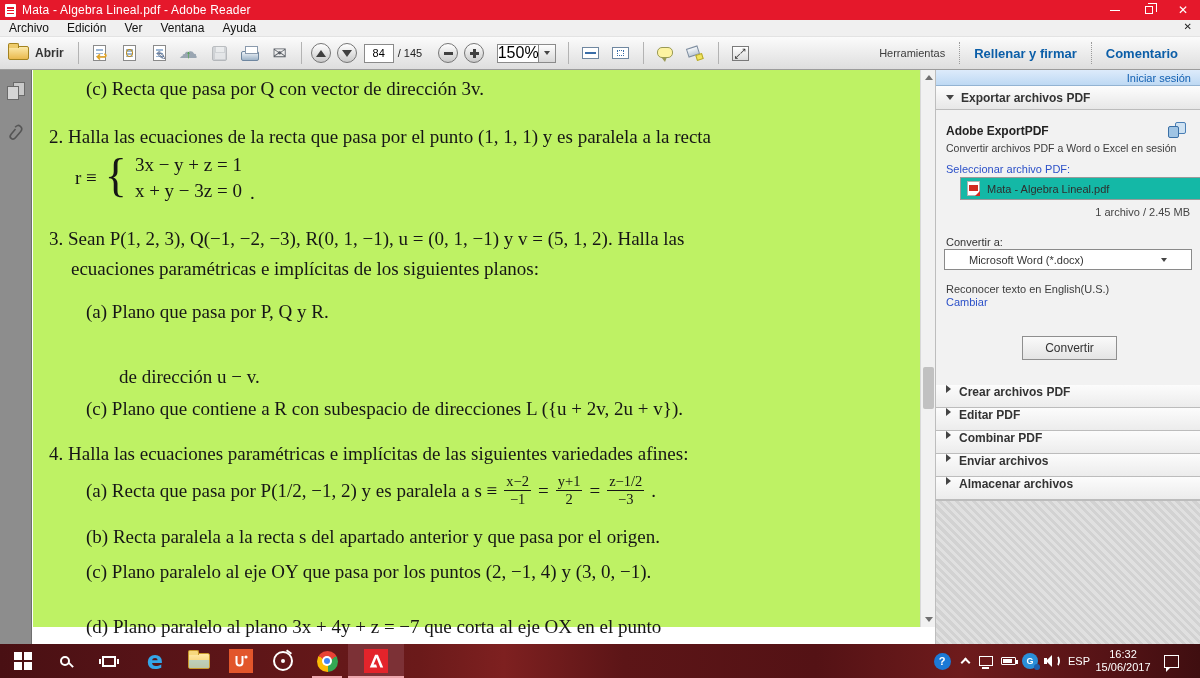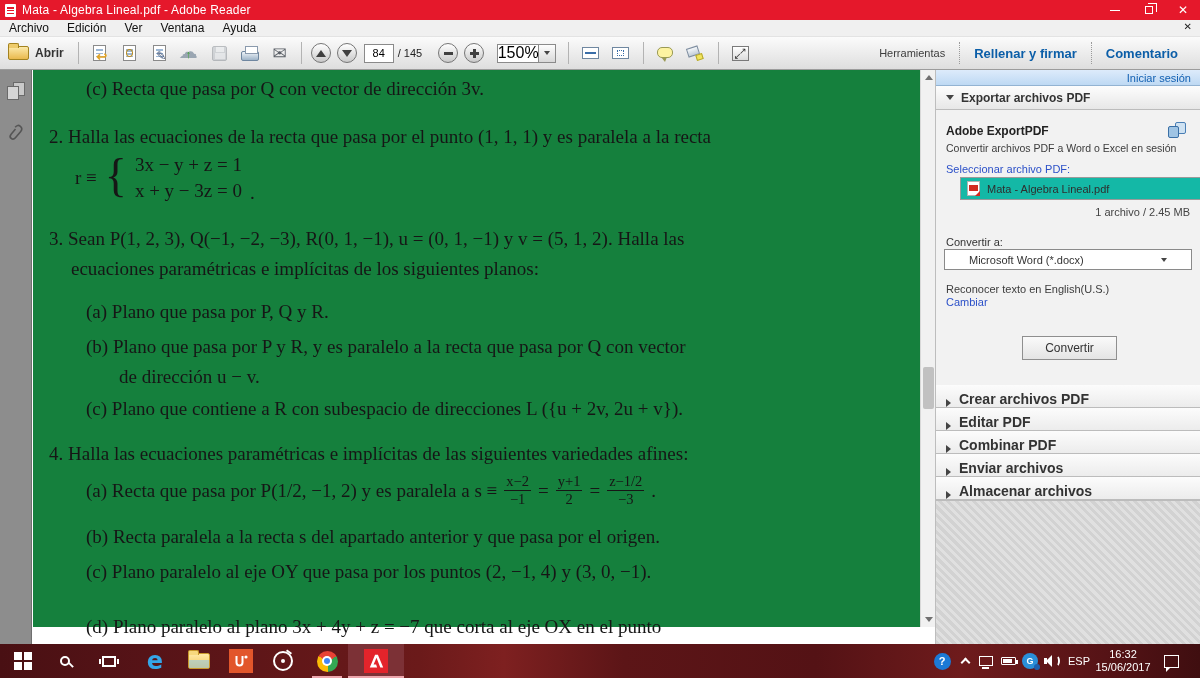--- a/index.html
+++ b/index.html
@@ -77,21 +77,21 @@
   .dotsep { width:1px; height:22px; border-left:1px dotted #9a9a9a; }
 
   
   .leftstrip { position:absolute; left:0; top:70px; width:32px; height:574px; background:#8d8d8d; border-right:1px solid #6f6f6f; }
   .pages-ic { position:absolute; left:7px; top:12px; width:18px; height:18px; }
   .pages-ic .p1 { position:absolute; right:0; top:0; width:12px; height:14px; background:#c9c9c9; border:1px solid #6a6a6a; }
   .pages-ic .p2 { position:absolute; left:0; bottom:0; width:12px; height:14px; background:#d6d6d6; border:1px solid #6a6a6a; }
   .clip-ic { position:absolute; left:6px; top:52px; transform:rotate(40deg); }
 
   
-  .docarea { position:absolute; left:33px; top:70px; width:1030px; height:557px; background:#15803d; font-family:"Liberation Serif","DejaVu Serif",serif; color:#161616; font-size:19px;text-align:right; }
+  .docarea { position:absolute; left:33px; top:70px; width:1030px; height:557px; background:#bef264; font-family:"Liberation Serif","DejaVu Serif",serif; color:#161616; font-size:19px;text-align:right; }
   .dl { position:absolute; white-space:nowrap; }
   .eqblock { position:absolute; display:flex; align-items:center; gap:8px; }
   .brace { font-size:46px; font-weight:normal; line-height:46px; margin-top:-4px; }
   .eqcol div { line-height:26px; }
   .eqdot { align-self:flex-end; }
   .fracline { position:absolute; display:flex; align-items:center; gap:7px; }
   .frac { display:inline-flex; flex-direction:column; align-items:center; font-size:14.5px; line-height:15px; }
   .frac .num { border-bottom:1px solid #161616; padding:0 2px 1px; }
   .frac .den { padding-top:1px; }
 
@@ -125,21 +125,21 @@
   .filebox { position:absolute; left:24px; top:107px; width:248px; height:23px; background:#14b8a6; border:1px solid #9a9a9a; display:flex; align-items:center; gap:7px; padding-left:6px; }
   .pdfic { width:13px; height:15px; background:#fff; border:1px solid #b2b2b2; position:relative; }
   .pdfic::before { content:""; position:absolute; left:1px; top:3px; width:9px; height:6px; background:#d22a20; }
   .pdfic::after { content:""; position:absolute; right:-1px; bottom:-1px; border-left:5px solid transparent; border-bottom:5px solid #d22a20; }
   .filemeta { position:absolute; right:10px; top:136px; color:#444; }
   .convlabel { position:absolute; left:10px; top:166px; color:#333; }
   .dropdown { position:absolute; left:8px; top:179px; width:248px; height:21px; background:#fff; border:1px solid #8a8a8a; display:flex; align-items:center; justify-content:space-between; padding:0 24px; color:#333; }
   .ocr { position:absolute; left:10px; top:213px; color:#3c3c3c; }
   .cambiar { position:absolute; left:10px; top:226px; color:#2b50c8; }
   .convert-btn { position:absolute; left:86px; top:266px; width:95px; height:24px; background:linear-gradient(#fafafa,#e4e4e4); border:1px solid #8f8f8f; font-size:12px; color:#333; display:flex; align-items:center; justify-content:center; }
-  .section { position:absolute; left:0; width:265px; height:23px; background:linear-gradient(#fcfcfc,#ececec); border-bottom:1px solid #bcbcbc; display:flex; align-items:flex-end; gap:8px; padding-left:10px; font-size:14px; font-weight:bold; color:#333; }
+  .section { position:absolute; left:0; width:265px; height:23px; background:linear-gradient(#fcfcfc,#ececec); border-bottom:1px solid #bcbcbc; display:flex; align-items:flex-start; gap:8px; padding-left:10px; font-size:12px; font-weight:bold; color:#333; }
   .hatch { position:absolute; left:0; top:430px; width:265px; height:144px; background:repeating-linear-gradient(45deg, #d2d2d2 0 3px, #e0e0e0 3px 6px); border-top:1px solid #bcbcbc; }
 
   
   .taskbar { position:absolute; left:0; top:644px; width:1200px; height:34px; background:linear-gradient(90deg,#491013 0,#561317 12%,#6b1a1a 35%,#7e2020 42%,#5c1517 52%,#541215 68%,#6e1b1c 80%,#561316 92%,#3f0e10 100%); display:flex; align-items:center; color:#fff; }
   .tk { position:absolute; top:0; height:34px; display:flex; align-items:center; justify-content:center; }
   .win-logo { display:grid; grid-template-columns:8px 8px; grid-template-rows:8px 8px; gap:1.5px; }
   .win-logo i { background:#fff; }
   .mag { width:10px; height:10px; border:2px solid #fff; border-radius:50%; position:relative; }
   .mag::after { content:""; position:absolute; right:-4px; bottom:-4px; width:2px; height:6px; background:#fff; transform:rotate(-45deg); }
   .tv { width:14px; height:11px; border:2px solid #fff; position:relative; }
@@ -325,21 +325,20 @@
       <span class="brace">{</span>
       <div class="eqcol">
         <div>3x − y + z = 1</div>
         <div>x + y − 3z = 0</div>
       </div>
       <span class="eqdot">.</span>
     </div>
     <div class="dl" style="left:16px; top:158px;">3. Sean P(1, 2, 3), Q(−1, −2, −3), R(0, 1, −1), u = (0, 1, −1) y v = (5, 1, 2). Halla las</div>
     <div class="dl" style="left:38px; top:188px;">ecuaciones paramétricas e implícitas de los siguientes planos:</div>
     <div class="dl" style="left:53px; top:231px;">(a) Plano que pasa por P, Q y R.</div>
-    <div class="dl" style="left:53px; top:266px;">(b) Plano que pasa por P y R, y es paralelo a la recta que pasa por Q con vector</div>
     <div class="dl" style="left:86px; top:296px;">de dirección u − v.</div>
     <div class="dl" style="left:53px; top:328px;">(c) Plano que contiene a R con subespacio de direcciones L ({u + 2v, 2u + v}).</div>
     <div class="dl" style="left:16px; top:373px;">4. Halla las ecuaciones paramétricas e implícitas de las siguientes variedades afines:</div>
     <div class="fracline" style="left:53px; top:404px;">
       <span>(a) Recta que pasa por P(1/2, −1, 2) y es paralela a s ≡</span>
       <span class="frac">
           <span class="num">x−2</span>
           <span class="den">−1</span>
         </span>
       <span>=</span>

